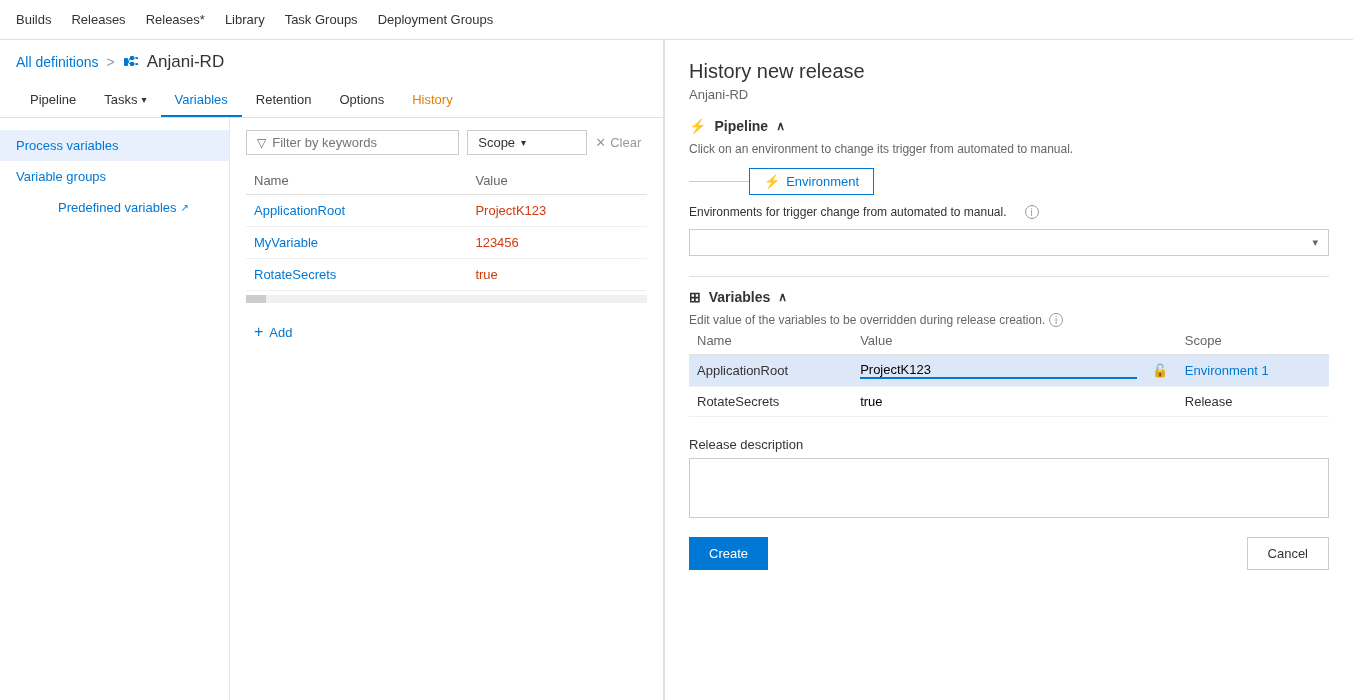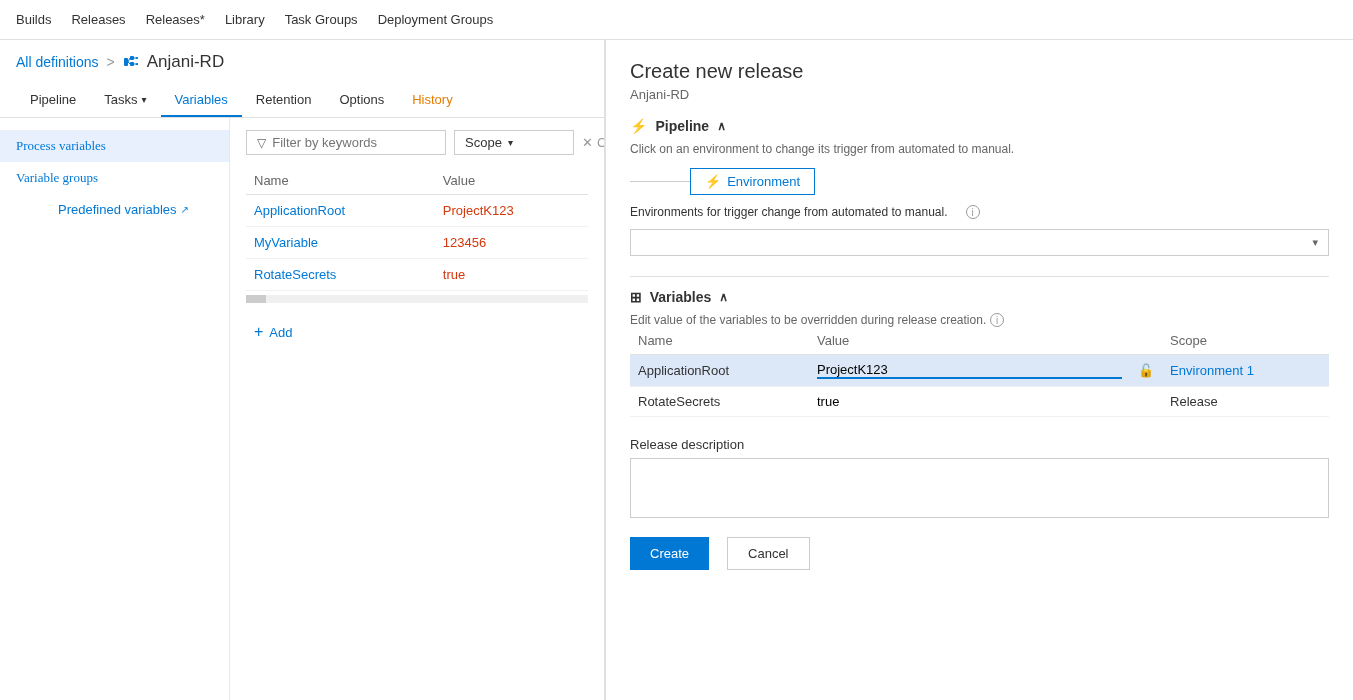--- a/index.html
+++ b/index.html
@@ -6,41 +6,41 @@
     body { font-family: 'Segoe UI', sans-serif; font-size: 13px; color: #333; background: #fff; display: flex; flex-direction: column; height: 700px; overflow: hidden; }
 
     
     .top-nav { display: flex; align-items: center; padding: 0 16px; height: 40px; border-bottom: 1px solid #e0e0e0; gap: 20px; }
     .top-nav a { color: #333; text-decoration: none; font-size: 13px; cursor: pointer; }
 
     
     .main-area { display: flex; flex: 1; overflow: hidden; }
 
     
-    .left-panel { width: 605px; display: flex; flex-direction: column; border-right: 1px solid #e0e0e0; }
+    .left-panel { width: 664px; display: flex; flex-direction: column; border-right: 1px solid #e0e0e0; }
 
     
     .breadcrumb { display: flex; align-items: center; padding: 12px 16px; gap: 8px; font-size: 14px; }
     .breadcrumb .all-defs { color: #0078d4; cursor: pointer; }
     .breadcrumb .separator { color: #999; }
     .breadcrumb .icon-rd { display: inline-flex; align-items: center; gap: 4px; }
     .breadcrumb .title { font-size: 17px; color: #333; font-weight: 400; }
 
     
     .sub-tabs { display: flex; align-items: center; padding: 0 16px; border-bottom: 1px solid #e0e0e0; gap: 0; }
     .sub-tab { padding: 8px 14px; cursor: pointer; font-size: 13px; color: #333; border-bottom: 2px solid transparent; }
     .sub-tab.active { color: #0078d4; border-bottom: 2px solid #0078d4; }
     .sub-tab.orange { color: #e67e00; }
 
     
     .content-wrapper { display: flex; flex: 1; overflow: hidden; }
 
     
     .sidebar { width: 230px; border-right: 1px solid #e8e8e8; padding: 12px 0; }
-    .sidebar-item { padding: 8px 16px; cursor: pointer; font-size: 13px; color: #0078d4; font-family: Liberation Serif, serif; }
+    .sidebar-item { padding: 8px 16px; cursor: pointer; font-size: 13px; color: #0078d4; }
     .sidebar-item.active { background: #e8f0fe; color: #0078d4; font-weight: 500; }
     .sidebar-link { padding: 8px 16px; color: #0078d4; font-size: 13px; cursor: pointer; display: flex; align-items: center; gap: 4px; margin-left: 42px; }
 
     
     .vars-content { flex: 1; padding: 12px 16px; overflow-y: auto; }
     .filter-bar { display: flex; align-items: center; gap: 8px; margin-bottom: 12px; }
     .filter-input { display: flex; align-items: center; border: 1px solid #ccc; padding: 4px 10px; gap: 6px; min-width: 200px; color: #666; cursor: text; }
     .filter-input input { border: none; outline: none; font-size: 13px; color: #333; background: transparent; }
     .scope-select { display: flex; align-items: center; border: 1px solid #ccc; padding: 4px 10px; gap: 6px; min-width: 120px; cursor: pointer; color: #333; }
     .clear-btn { display: flex; align-items: center; gap: 4px; color: #999; cursor: pointer; font-size: 13px; }
@@ -86,21 +86,21 @@
     .rel-vars-table tr.highlighted { background: #dce8f8; }
     .rel-vars-table td input { border: none; background: transparent; outline: none; font-size: 13px; width: 100%; }
     .rel-vars-table tr.highlighted td input { border-bottom: 2px solid #0078d4; }
     .lock-icon { color: #999; font-size: 12px; }
 
     
     .rel-desc-label { font-size: 13px; color: #333; margin-bottom: 6px; margin-top: 16px; }
     .rel-desc-textarea { border: 1px solid #ccc; width: 100%; height: 60px; padding: 6px; font-size: 13px; resize: none; outline: none; }
 
     
-    .action-btns { display: flex; gap: 18px; margin-top: 16px; }
+    .action-btns { display: flex; gap: 18px; margin-top: 16px; justify-content: space-between; }
     .btn-create { background: #0078d4; color: #fff; border: none; padding: 8px 20px; font-size: 13px; cursor: pointer; }
     .btn-cancel { background: #fff; color: #333; border: 1px solid #ccc; padding: 8px 20px; font-size: 13px; cursor: pointer; }
 
     
     .divider { border: none; border-top: 1px solid #e0e0e0; margin: 12px 0; }
 
     
     .info-icon { display: inline-flex; align-items: center; justify-content: center; width: 14px; height: 14px; border-radius: 50%; border: 1px solid #999; color: #999; font-size: 10px; cursor: help; }
 
     
@@ -211,21 +211,21 @@
 
         <div class="add-btn">
           <span style="font-size:16px;font-weight:300;">+</span>
           <span>Add</span>
         </div>
       </div>
     </div>
   </div>
 
   <div class="right-panel">
-    <div class="panel-title">Create new release</div>
+    <div class="panel-title">History new release</div>
     <div class="panel-subtitle">Anjani-RD</div>
 
     <div class="section">
       <div class="section-header">
         <span style="color:#0078d4;">⚡</span>
         <span>Pipeline</span>
         <span style="font-size:12px;">∧</span>
       </div>
       <div class="section-desc">Click on an environment to change its trigger from automated to manual.</div>
 

